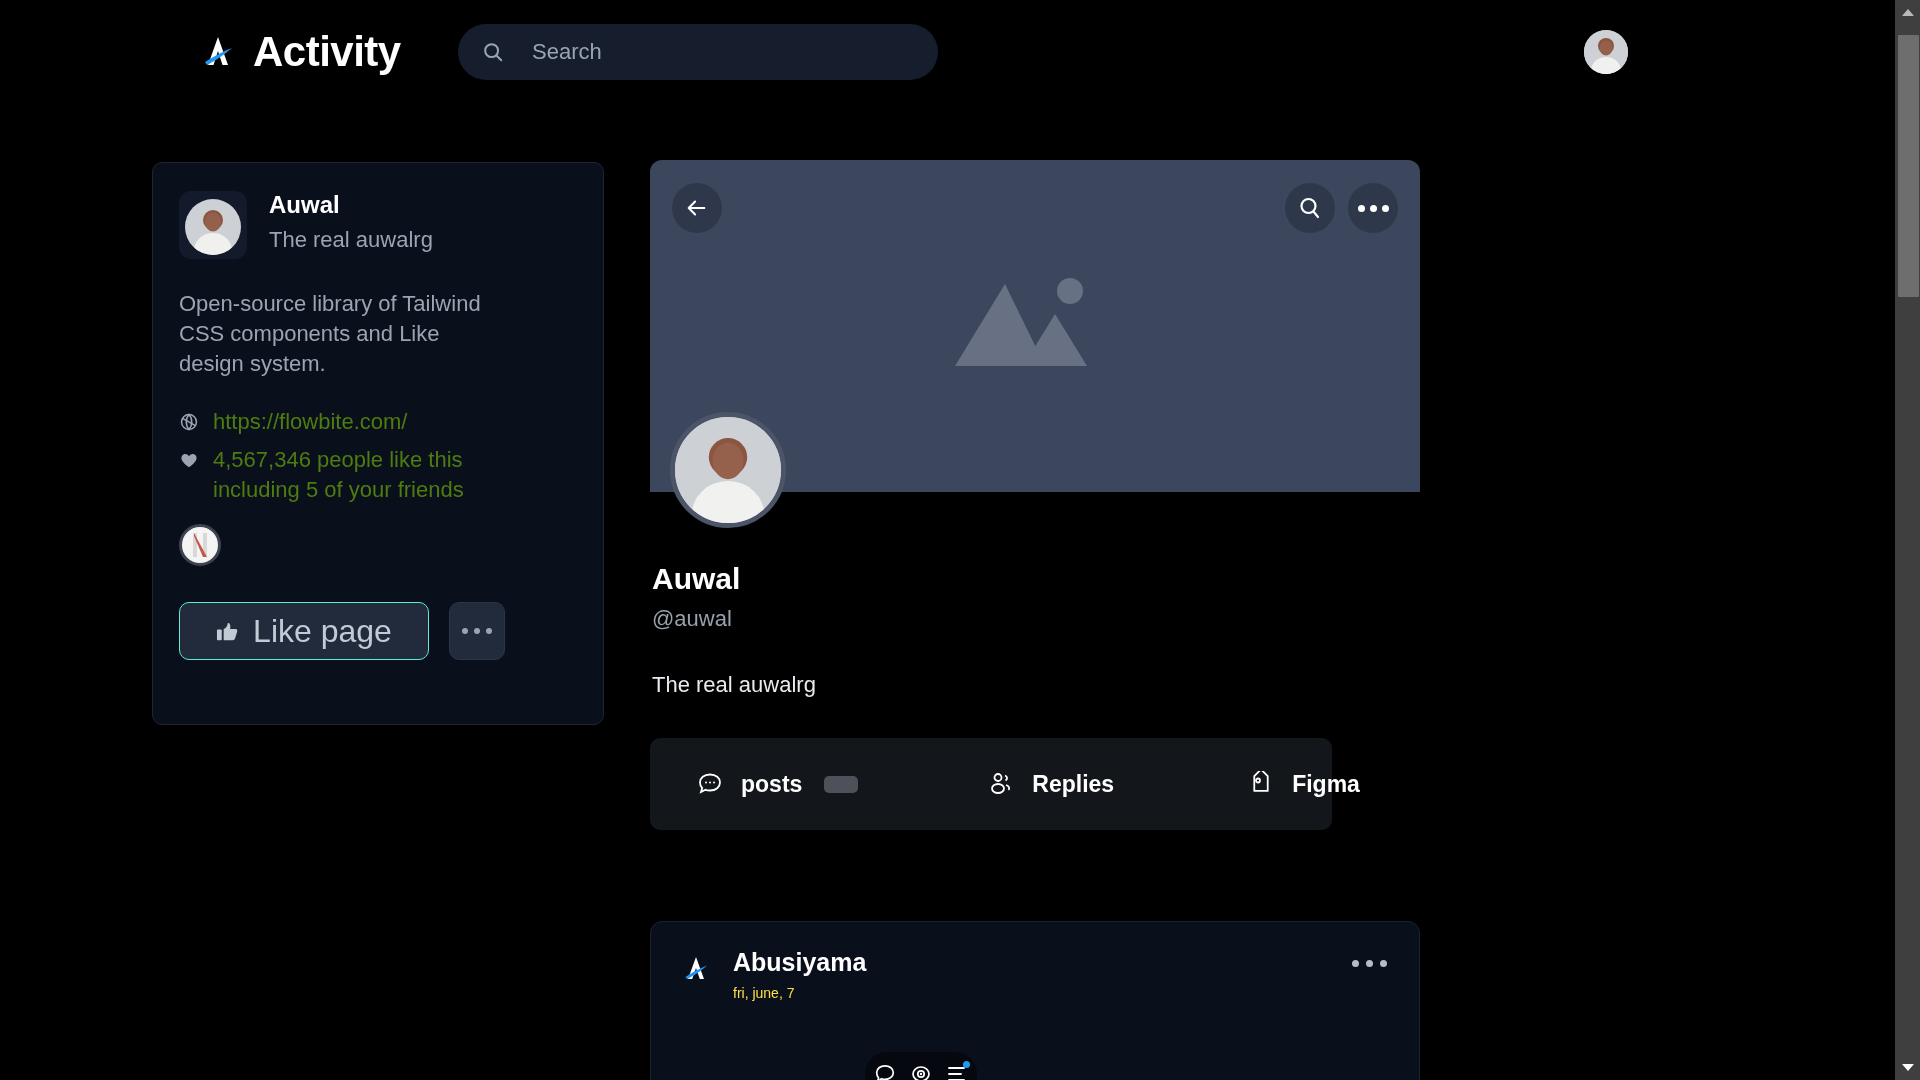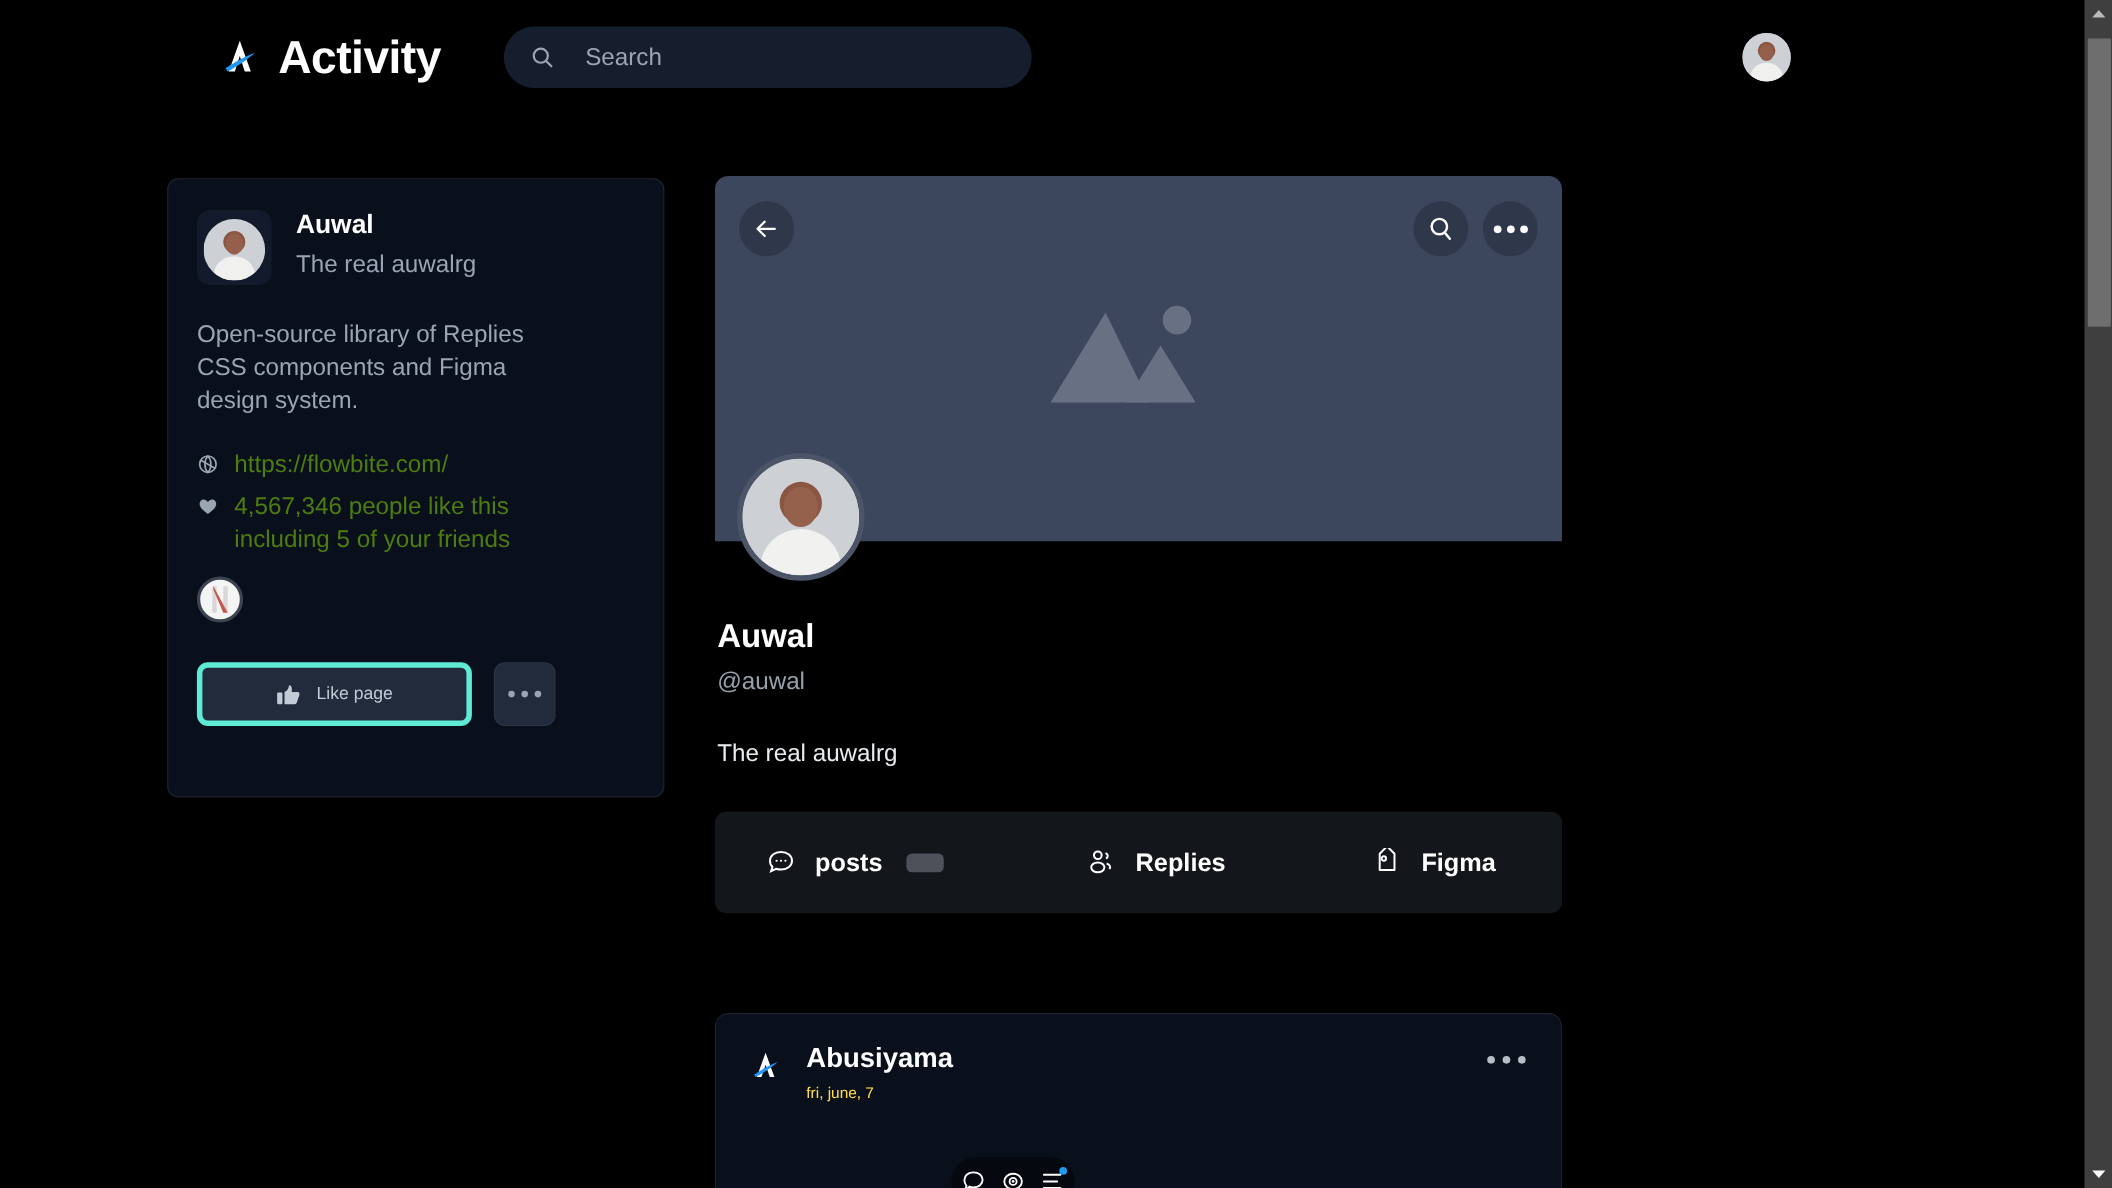--- a/index.html
+++ b/index.html
@@ -87,24 +87,24 @@
   .pc-badges { margin-top: 20px; display: flex; gap: 10px; }
   .nbadge {
     width: 42px; height: 42px; border-radius: 50%;
     background: #f4f4f4; border: 3px solid #3c4452;
     display: flex; align-items: center; justify-content: center;
     overflow: hidden;
   }
   .pc-actions { margin-top: 36px; display: flex; gap: 20px; align-items: center; }
   .like-btn {
     width: 250px; height: 58px;
-    background: #212b3b; border: 5px solid #5eead4;
+    background: #212b3b; border: 1px solid #5eead4;
     border-radius: 10px;
     display: flex; align-items: center; justify-content: center; gap: 14px;
-    color: #c2cad6; font-size: 16px;
+    color: #c2cad6; font-size: 32px;
     cursor: pointer;
   }
   .more-btn {
     width: 56px; height: 58px;
     background: #212b3b; border: 1px solid #2b3547;
     border-radius: 10px;
     display: flex; align-items: center; justify-content: center; gap: 6px;
     cursor: pointer;
   }
   .dot3 { width: 6px; height: 6px; border-radius: 50%; background: #9aa4b2; }
@@ -142,21 +142,21 @@
   }
   .prof-name {
     margin-top: 70px; margin-left: 2px;
     color: #ffffff; font-size: 30px; font-weight: 700;
   }
   .prof-handle { margin-top: 10px; margin-left: 2px; color: #97a1ae; font-size: 22px; }
   .prof-bio { margin-top: 40px; margin-left: 2px; color: #e8ebef; font-size: 22px; }
 
   .tabbar {
     margin-top: 40px;
-    width: 770px; height: 92px;
+    width: 682px; height: 92px;
     background: #13161b;
     border-radius: 10px;
     display: flex; align-items: center;
   }
   .tab {
     display: flex; align-items: center; gap: 18px;
     color: #ffffff; font-size: 23px; font-weight: 700;
     cursor: pointer;
   }
   .tab .ticon { width: 26px; height: 26px; flex: none; }
@@ -262,21 +262,21 @@
             <ellipse cx="28" cy="23" rx="8" ry="9.5" fill="#94604b"></ellipse>
           </svg>
         </div>
       </div>
       <div>
         <div class="pc-name">Auwal</div>
         <div class="pc-sub">The real auwalrg</div>
       </div>
     </div>
 
-    <div class="pc-bio">Open-source library of Replies CSS components and Figma design system.</div>
+    <div class="pc-bio">Open-source library of Tailwind CSS components and Like design system.</div>
 
     <div class="pc-meta">
       <div class="pc-meta-row">
         <svg class="mi" viewBox="0 0 22 22" fill="none" stroke="#9aa4b2" stroke-width="1.7">
           <circle cx="11" cy="11" r="8.2"></circle>
           <path d="M11 2.8 C7 7 7 15 11 19.2 C15 15 15 7 11 2.8 Z"></path>
           <line x1="4" y1="7" x2="18" y2="15"></line>
         </svg>
         <span class="mtxt">https://flowbite.com/</span>
       </div>

